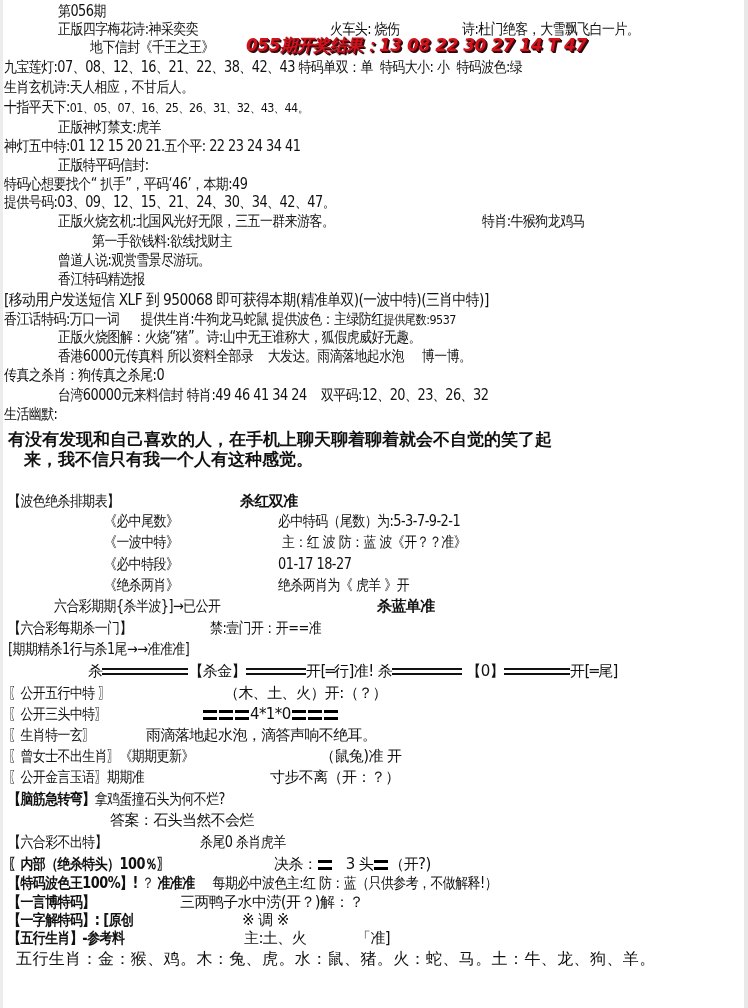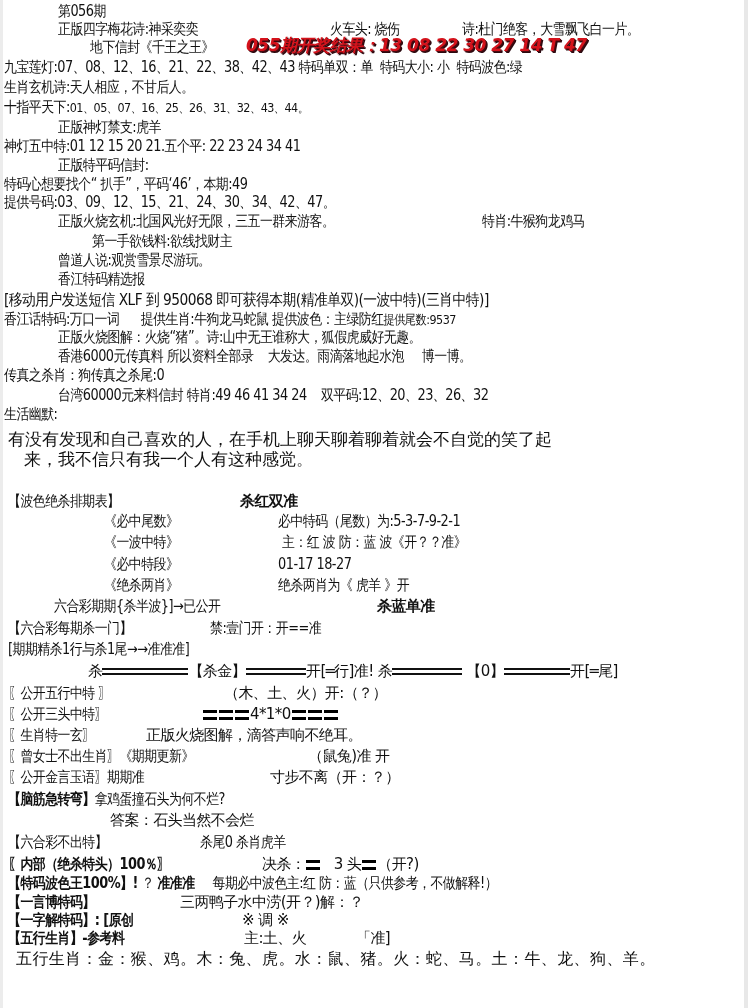--- a/index.html
+++ b/index.html
@@ -9,21 +9,21 @@
     font-family: "DejaVu Sans", "Liberation Sans", sans-serif;
   }
   .edge-l { position: absolute; left: 0; top: 0; width: 3px; height: 1008px; background: #ececec; }
   .edge-r { position: absolute; right: 0; top: 0; width: 4px; height: 1008px; background: #e8e8e8; }
   .ln {
     position: absolute; white-space: nowrap; font-size: 15px; line-height: 18px;
     letter-spacing: -0.6px; transform-origin: left top;
   }
   .cond { transform: scaleX(0.86); }
   .b { font-weight: bold; }
-  .big { font-size: 17px; line-height: 21px; letter-spacing: 0; }
+  .big { font-size: 17px; line-height: 21px; letter-spacing: 0; font-weight: bold; }
   .banner {
     color: #d4121b; font-weight: bold; font-size: 17px; letter-spacing: -0.5px;
     text-shadow: 1px 1px 0 #4a0a10, 2px 2px 0 #2a0a10, -1px -1px 0 #ffffff;
     font-style: italic;
   }
   .bar { display: inline-block; height: 3px; border-top: 2px solid #111; border-bottom: 2px solid #111; vertical-align: middle; }
   .blk { display: inline-block; width: 14px; height: 4px; border-top: 3px solid #000; border-bottom: 3px solid #000; vertical-align: middle; margin: 0 1px; }
 </style>
 </head>
 <body>
@@ -126,38 +126,38 @@
 
 <div class="ln cond" style="left:8px;top:684px;">〖公开五行中特 〗</div>
 <div class="ln" style="left:224px;top:684px;">（木、土、火）开:（？）</div>
 
 <div class="ln cond" style="left:8px;top:705px;">〖公开三头中特〗</div>
 <div class="ln" style="left:202px;top:705px;">
   <span class="blk"></span><span class="blk"></span><span class="blk"></span><span>4*1*0</span><span class="blk"></span><span class="blk"></span><span class="blk"></span>
 </div>
 
 <div class="ln cond" style="left:8px;top:726px;">〖生肖特一玄〗</div>
-<div class="ln" style="left:146px;top:726px;">正版火烧图解，滴答声响不绝耳。</div>
+<div class="ln" style="left:146px;top:726px;">雨滴落地起水泡，滴答声响不绝耳。</div>
 
 <div class="ln cond" style="left:8px;top:747px;">〖曾女士不出生肖〗《期期更新》</div>
-<div class="ln" style="left:308px;top:747px;">（鼠兔)准 开</div>
+<div class="ln" style="left:320px;top:747px;">（鼠兔)准 开</div>
 
 <div class="ln cond" style="left:8px;top:768px;">〖公开金言玉语〗期期准</div>
 <div class="ln" style="left:270px;top:768px;">寸步不离（开：？）</div>
 
 <div class="ln cond" style="left:8px;top:790px;">
   <span class="b">【脑筋急转弯】</span><span>拿鸡蛋撞石头为何不烂?</span>
 </div>
 <div class="ln" style="left:110px;top:811px;">答案：石头当然不会烂</div>
 
 <div class="ln cond" style="left:8px;top:833px;">【六合彩不出特】</div>
 <div class="ln cond" style="left:200px;top:833px;">杀尾0   杀肖虎羊</div>
 
 <div class="ln cond b" style="left:8px;top:855px;">〖内部（绝杀特头）100％〗</div>
-<div class="ln" style="left:262px;top:855px;">
+<div class="ln" style="left:274px;top:855px;">
   <span>决杀：</span><span class="blk"></span>&nbsp;&nbsp;&nbsp;<span>3  头</span><span class="blk"></span><span>（开?)</span>
 </div>
 
 <div class="ln cond" style="left:8px;top:874px;">
   <span class="b">【特码波色王100%】!</span>
   <span>？</span>
   <span class="b">准准准</span>&nbsp;&nbsp;&nbsp;&nbsp;
   <span>每期必中波色主:红   防：蓝（只供参考，不做解释!）</span>
 </div>
 

